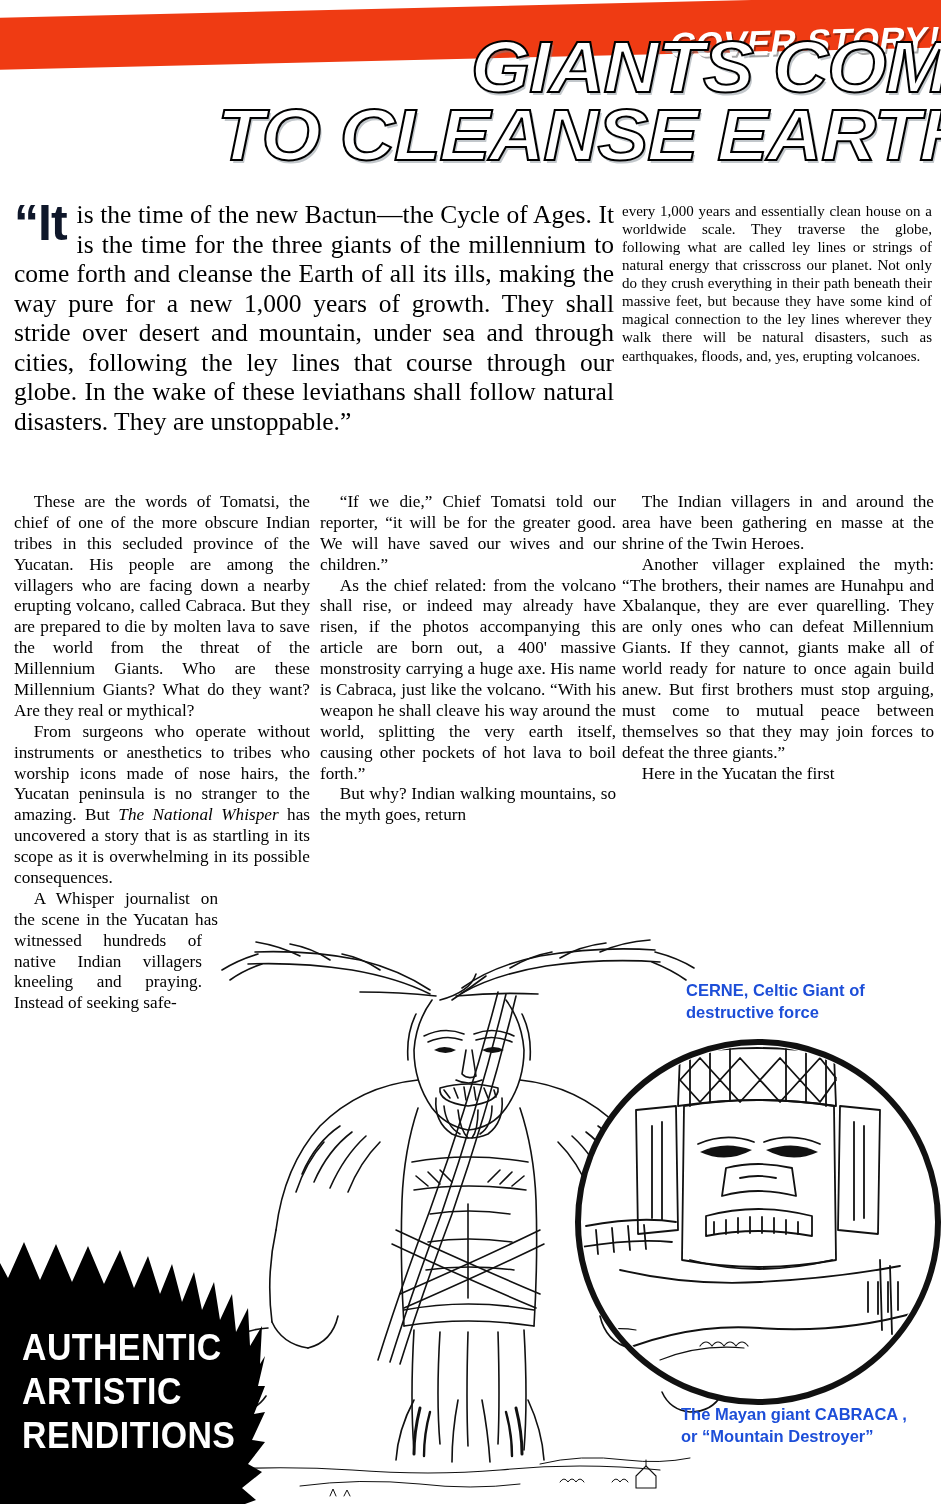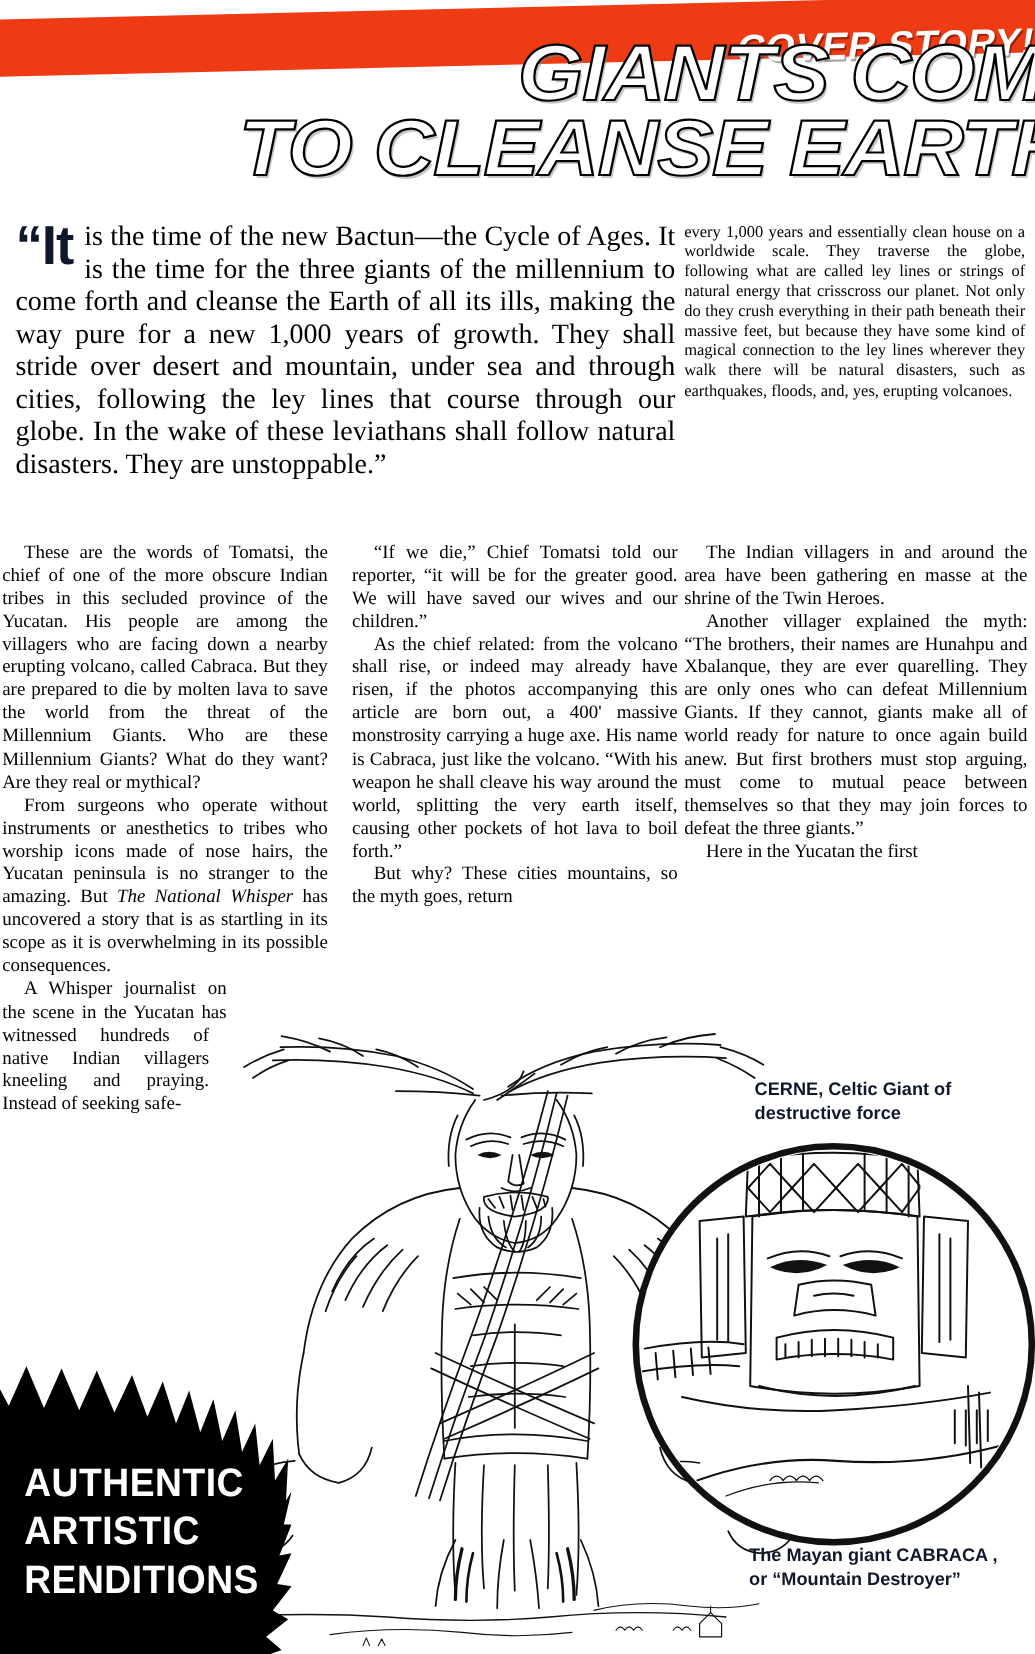--- a/index.html
+++ b/index.html
@@ -31,38 +31,38 @@
   #dropcap{float:left;color:#0f172a;font-family:"Liberation Sans",sans-serif;
            font-weight:bold;font-size:50px;line-height:.86;margin:2px 10px 0 0;
            letter-spacing:-1px;}
 
   
   .body-col{position:absolute;font-size:17.2px;line-height:1.215;text-align:justify;
             font-family:"Liberation Serif",serif;}
   .body-col p{margin:0;text-indent:1.15em;}
   .body-col p:first-child{text-indent:1.15em;}
 
-  #col1{left:2px;top:492px;width:296px;}
+  #col1{left:14px;top:492px;width:296px;}
   #col2{left:320px;top:492px;width:296px;}
   #col3{left:622px;top:492px;width:312px;}
 
   
   #art{position:absolute;left:0;top:930px;width:941px;height:574px;z-index:1;}
   #art svg{display:block;}
 
   
   #burst{position:absolute;left:-10px;top:1236px;width:275px;height:272px;z-index:3;}
   #burst-text{position:absolute;left:22px;top:1326px;z-index:4;color:#fff;
               font-family:"Liberation Sans",sans-serif;font-weight:bold;
               font-size:36px;line-height:1.22;letter-spacing:.5px;
               transform:scaleX(.94);transform-origin:left top;}
 
   
   .caption{position:absolute;z-index:5;font-family:"Liberation Sans",sans-serif;
-           font-weight:bold;font-size:16.5px;line-height:1.32;color:#0f172a;}
+           font-weight:bold;font-size:16.5px;line-height:1.32;color:#1d4ed8;}
   #caption-cerne{left:686px;top:980px;width:250px;}
   #caption-cabraca{left:681px;top:1404px;width:250px;}
 
   .nowrap{white-space:nowrap;}
 </style>
 </head>
 <body>
 
 <div id="banner-wrap">
   <div id="red-banner"></div>
@@ -89,21 +89,21 @@
   <div style="float:left;clear:left;width:95px;height:52px;"></div>
 
   <p>These are the words of Tomatsi, the chief of one of the more obscure Indian tribes in this secluded province of the Yucatan. His people are among the villagers who are facing down a nearby erupting volcano, called Cabraca. But they are prepared to die by molten lava to save the world from the threat of the Millennium Giants. Who are these Millennium Giants? What do they want? Are they real or mythical?</p>
   <p><span>From surgeons who operate without instruments or anesthetics to tribes who worship icons made of nose hairs, the Yucatan peninsula is no stranger to the amazing. But </span><i>The National Whisper</i><span> has uncovered a story that is as startling in its scope as it is overwhelming in its possible consequences.</span></p>
   <p>A Whisper journalist on the scene in the Yucatan has witnessed hundreds of native Indian villagers kneeling and praying. Instead of seeking safe-</p>
 </div>
 
 <div class="body-col" id="col2">
   <p>“If we die,” Chief Tomatsi told our reporter, “it will be for the greater good. We will have saved our wives and our children.”</p>
   <p>As the chief related: from the volcano shall rise, or indeed may already have risen, if the photos accompanying this article are born out, a 400' massive monstrosity carrying a huge axe. His name is Cabraca, just like the volcano. “With his weapon he shall cleave his way around the world, splitting the very earth itself, causing other pockets of hot lava to boil forth.”</p>
-  <p>But why? These cities mountains, so the myth goes, return</p>
+  <p>But why? Indian walking mountains, so the myth goes, return</p>
 </div>
 
 <div class="body-col" id="col3">
   <p>The Indian villagers in and around the area have been gathering en masse at the shrine of the Twin Heroes.</p>
   <p>Another villager explained the myth: “The brothers, their names are Hunahpu and Xbalanque, they are ever quarelling. They are only ones who can defeat Millennium Giants. If they cannot, giants make all of world ready for nature to once again build anew. But first brothers must stop arguing, must come to mutual peace between themselves so that they may join forces to defeat the three giants.”</p>
   <p>Here in the Yucatan the first</p>
 </div>
 
 <div id="art">
 <svg width="941" height="574" viewBox="0 0 941 574" xmlns="http://www.w3.org/2000/svg">

